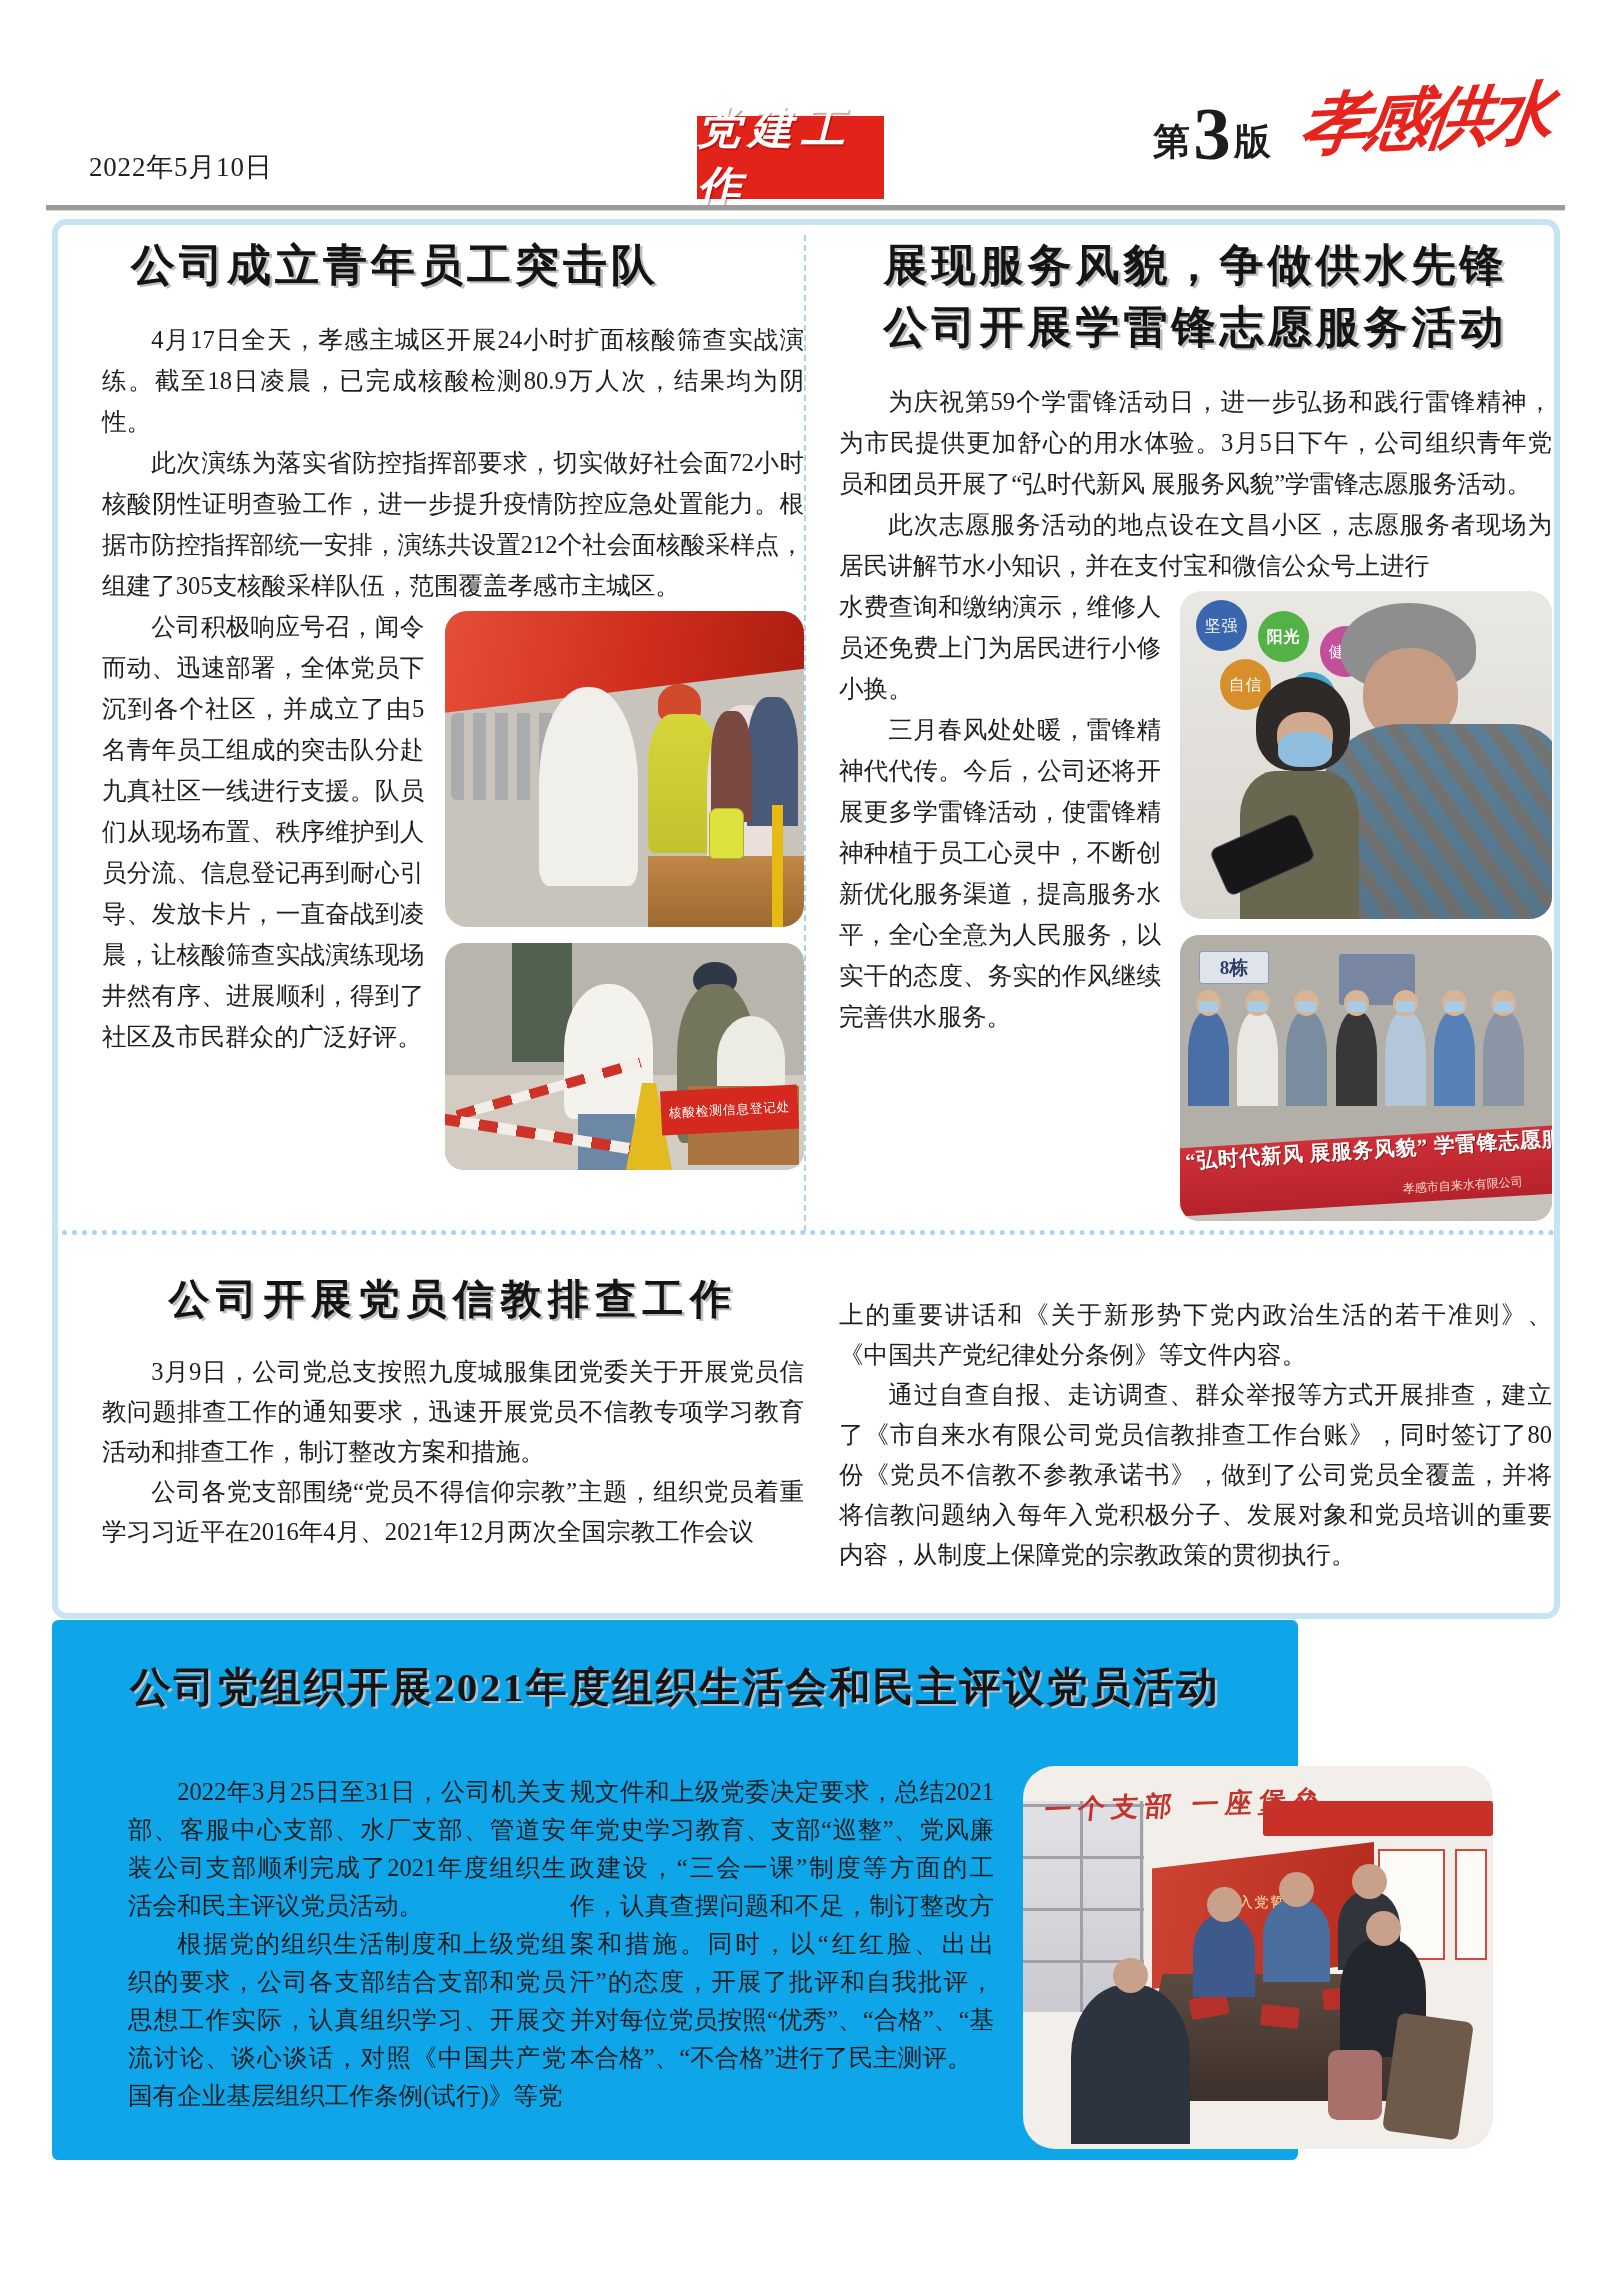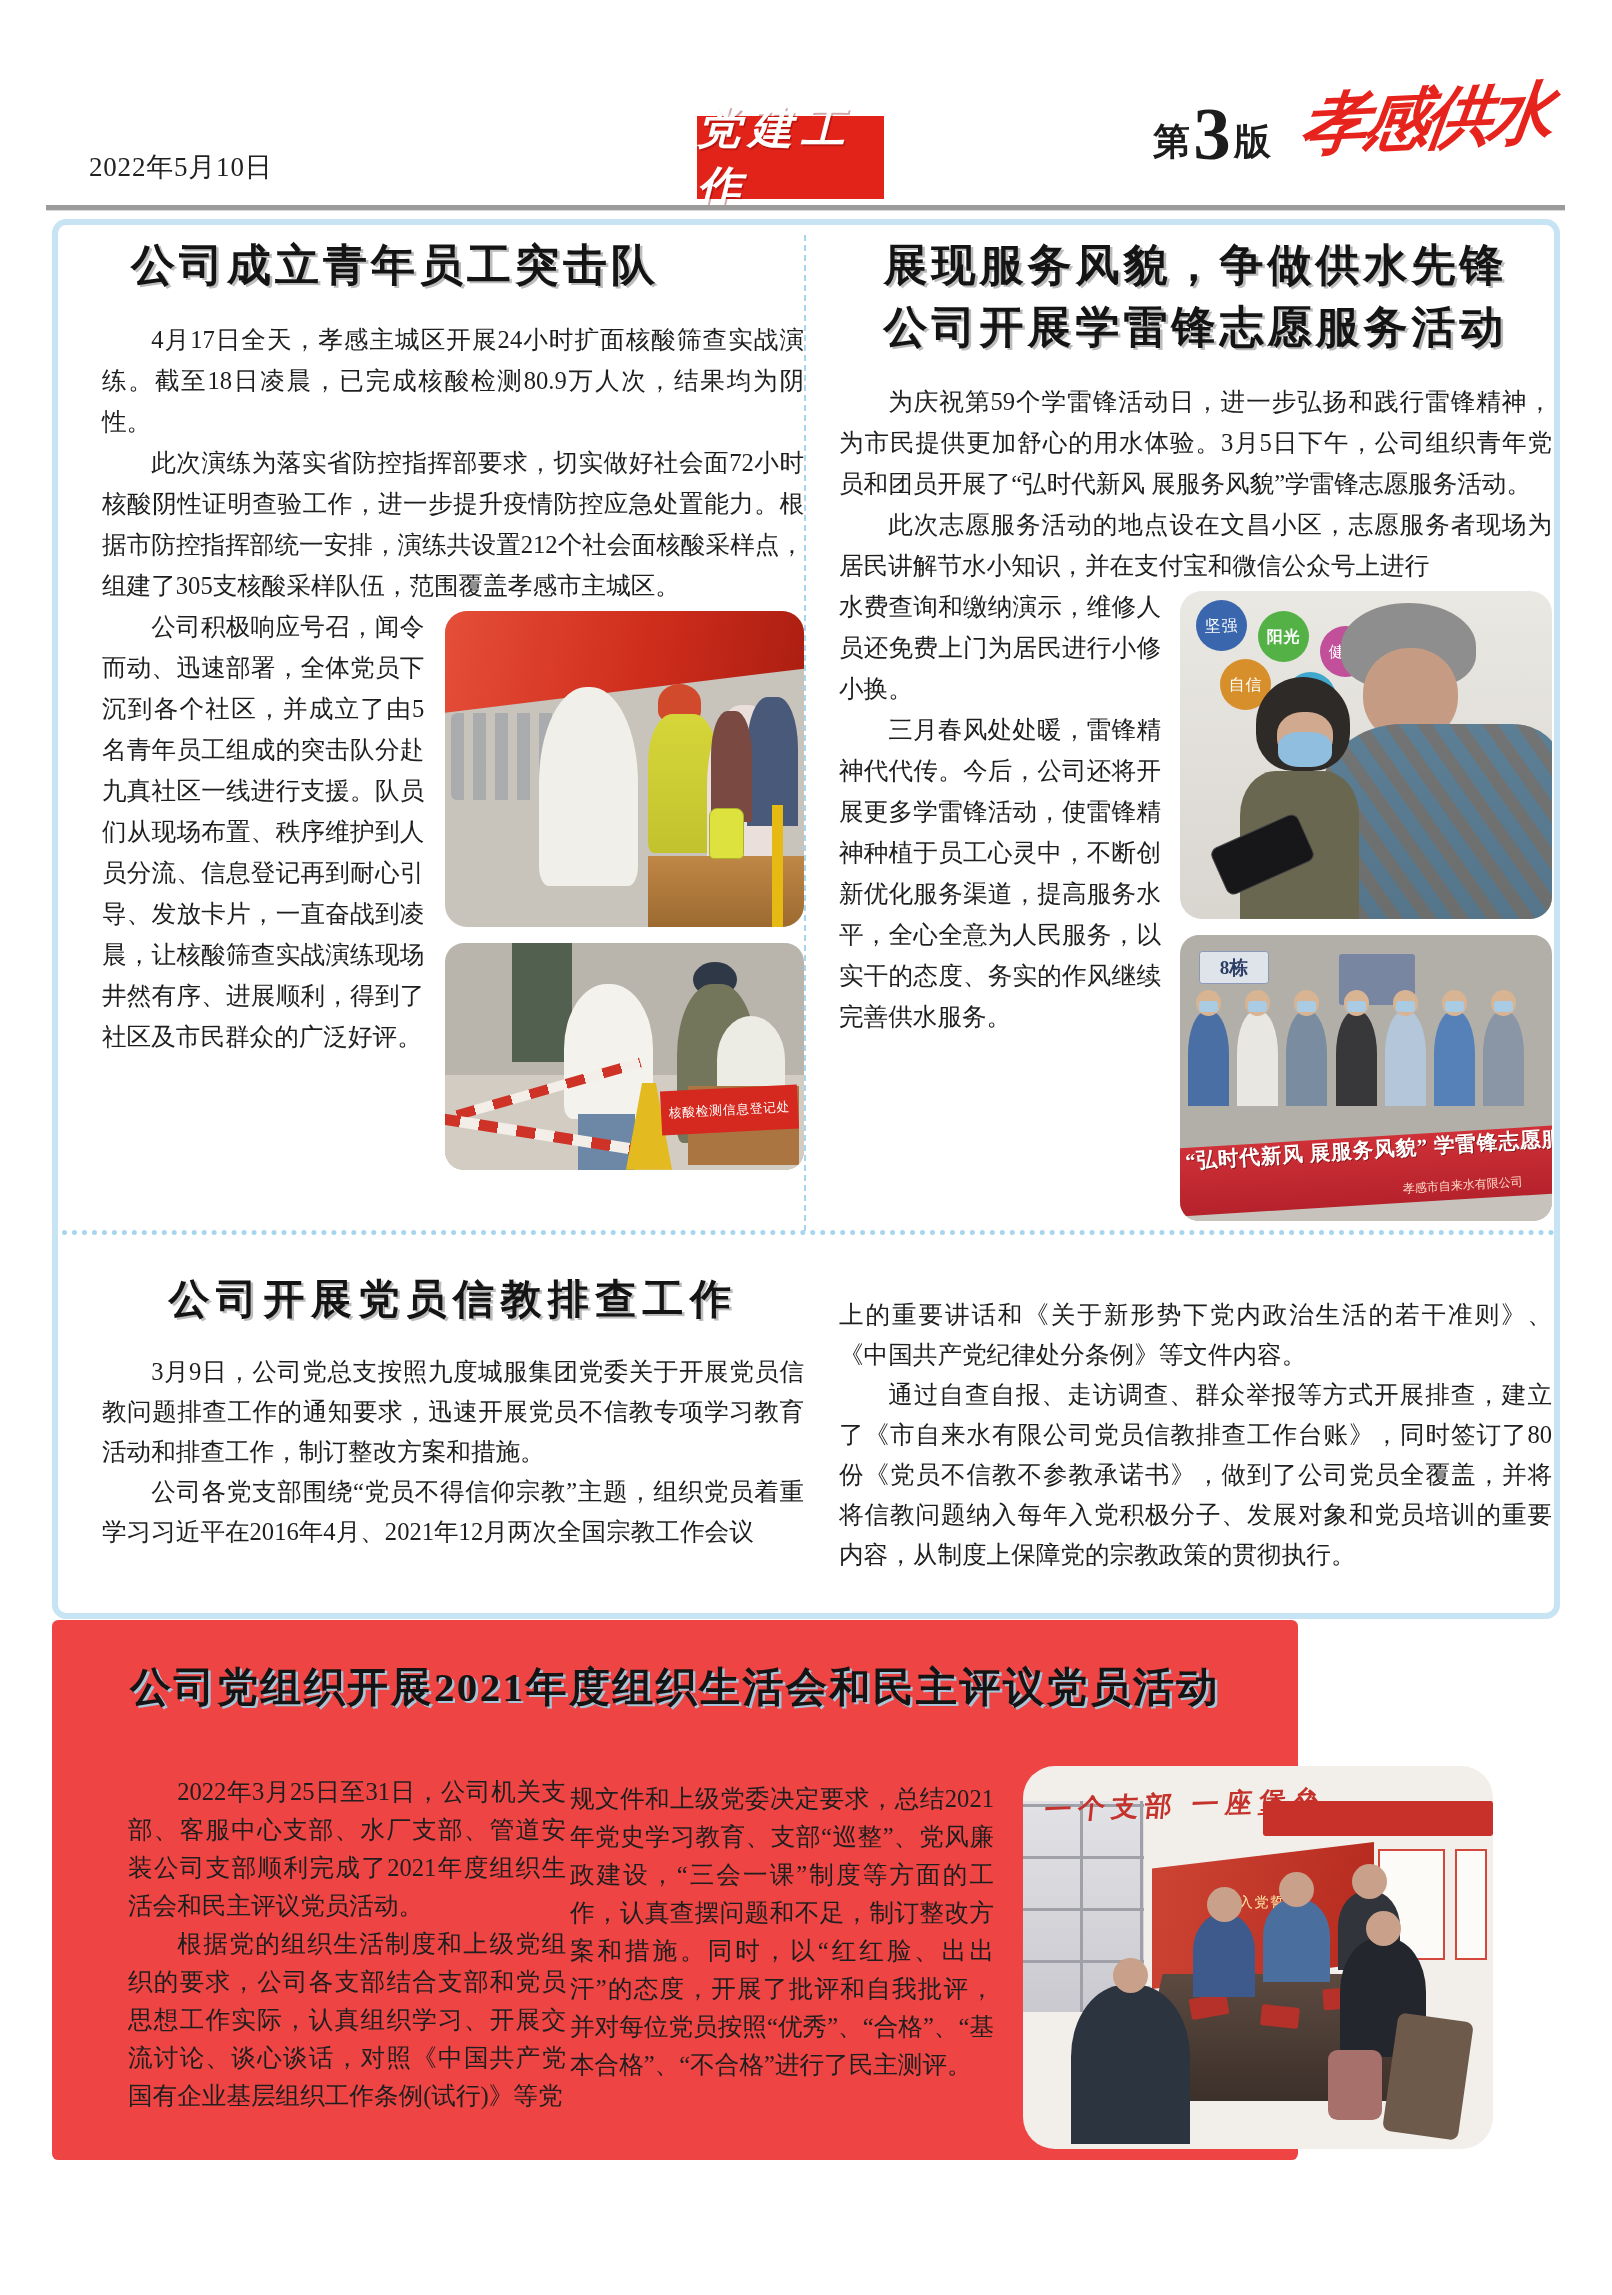--- a/index.html
+++ b/index.html
@@ -63,29 +63,29 @@
   .ph4 { height:286px; border-radius:19px; background:#b2afa9; }
 
   
   .religion-left  { left:102px; top:1268px; width:702px; }
   .religion-right { left:839px; top:1295px; width:713px; }
   .religion-left .a-title { font-size:41px; letter-spacing:6.4px; }
   .religion-left .body, .religion-right .body { line-height:40px; }
   .religion-right .body { margin-top:0; }
 
   
-  .panel { left:52px; top:1620px; width:1246px; height:540px; background:#ef4444; border-radius:6.4px; }
+  .panel { left:52px; top:1620px; width:1246px; height:540px; background:#0ea5e9; border-radius:6.4px; }
   .panel-title { position:absolute; left:0; top:40px; width:100%; text-align:center;
     font-size:41px; font-weight:bold; letter-spacing:2.4px; color:#141414;
     text-shadow:2.4px 2.4px 0 #a9c4d6; white-space:nowrap; }
   .pcol { position:absolute; font-size:24.6px; line-height:38px; text-align:justify; color:#1e1e1e; }
   .pcol p { text-indent:2em; }
   .pcol p.noindent { text-indent:0; }
   .pcol1 { left:76px;  top:153px; width:438px; }
-  .pcol2 { left:518px; top:153px; width:424px;margin-top:7px; }
+  .pcol2 { left:518px; top:153px; width:424px; }
   .ph5 { position:absolute; left:971px; top:146px; width:470px; height:383px;
          border-radius:32px; background:#f2efeb; overflow:hidden; }
 
   
   .p1-canopy { left:-9.5px; top:-8px; width:381px; height:111px;
     background:linear-gradient(100deg,#e6503a 0%,#cf2d1c 55%,#a81d10 100%);
     clip-path:polygon(0 0,100% 0,100% 58%,0 100%); }
   .p1-crowd { left:6.4px; top:102px; width:143px; height:87px; opacity:.55; border-radius:6.4px;
     background:repeating-linear-gradient(90deg,#9298a3 0 12.7px,rgba(0,0,0,0) 12.7px 22px); }
   .p1-ppe-a { left:94px; top:76px; width:99px; height:199px; background:#f1efe9; border-radius:48% 48% 10% 10%; }

